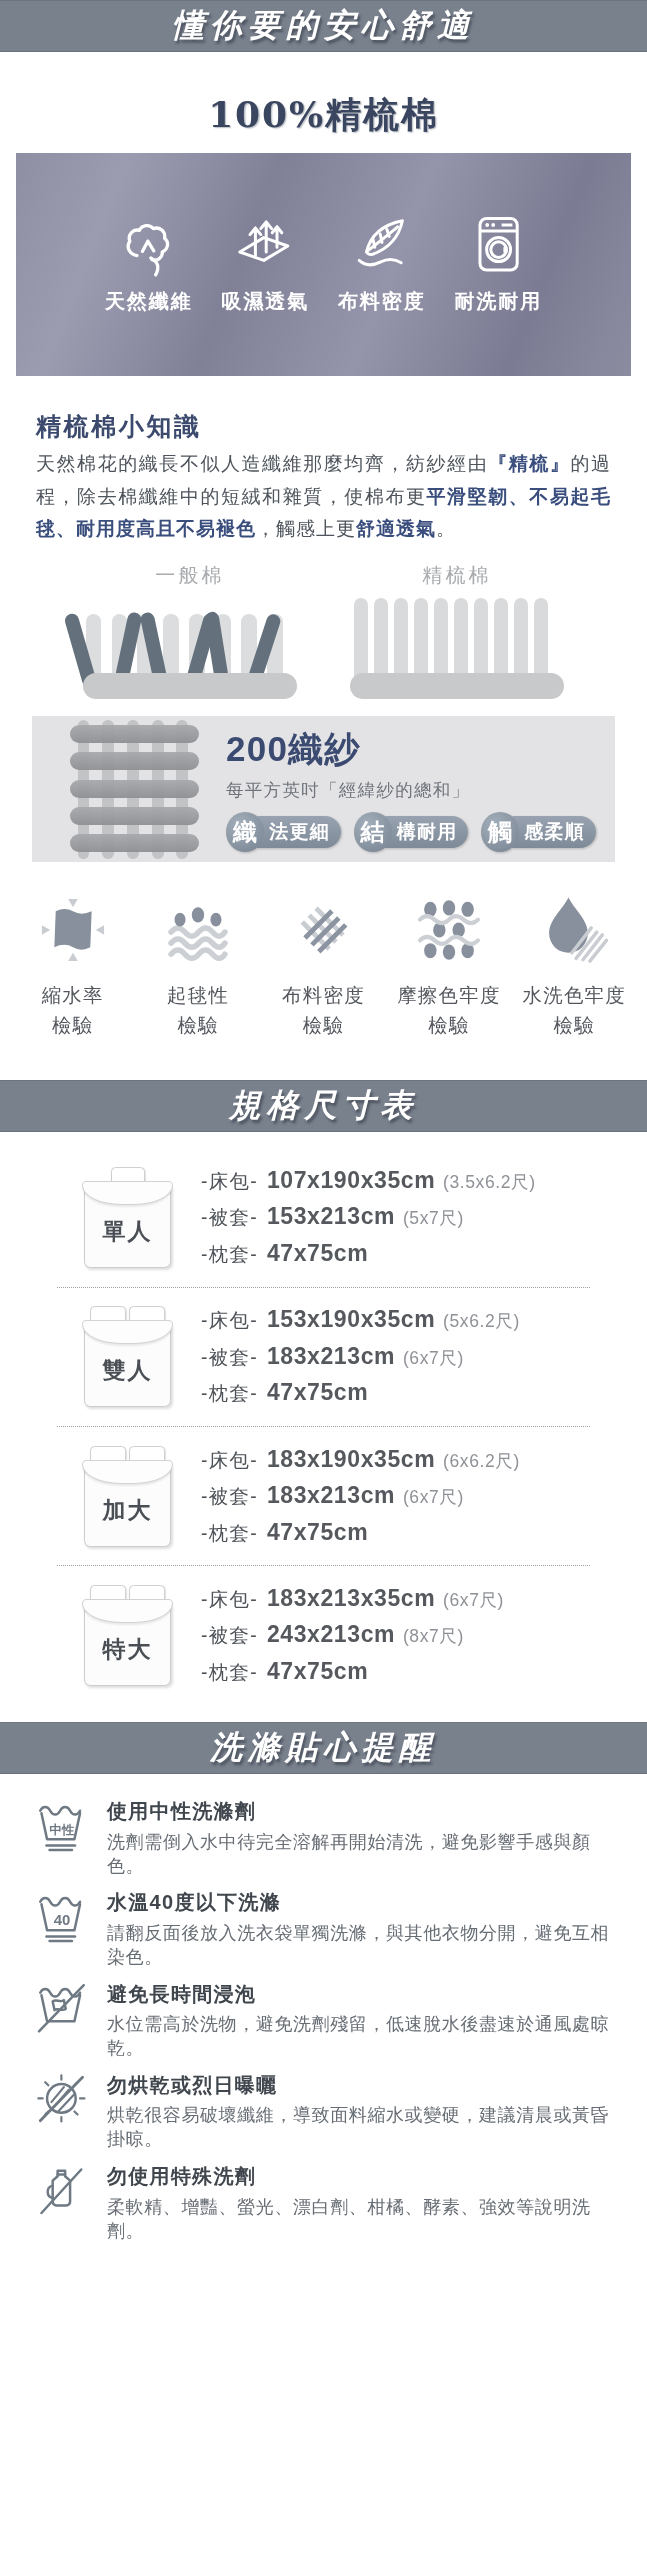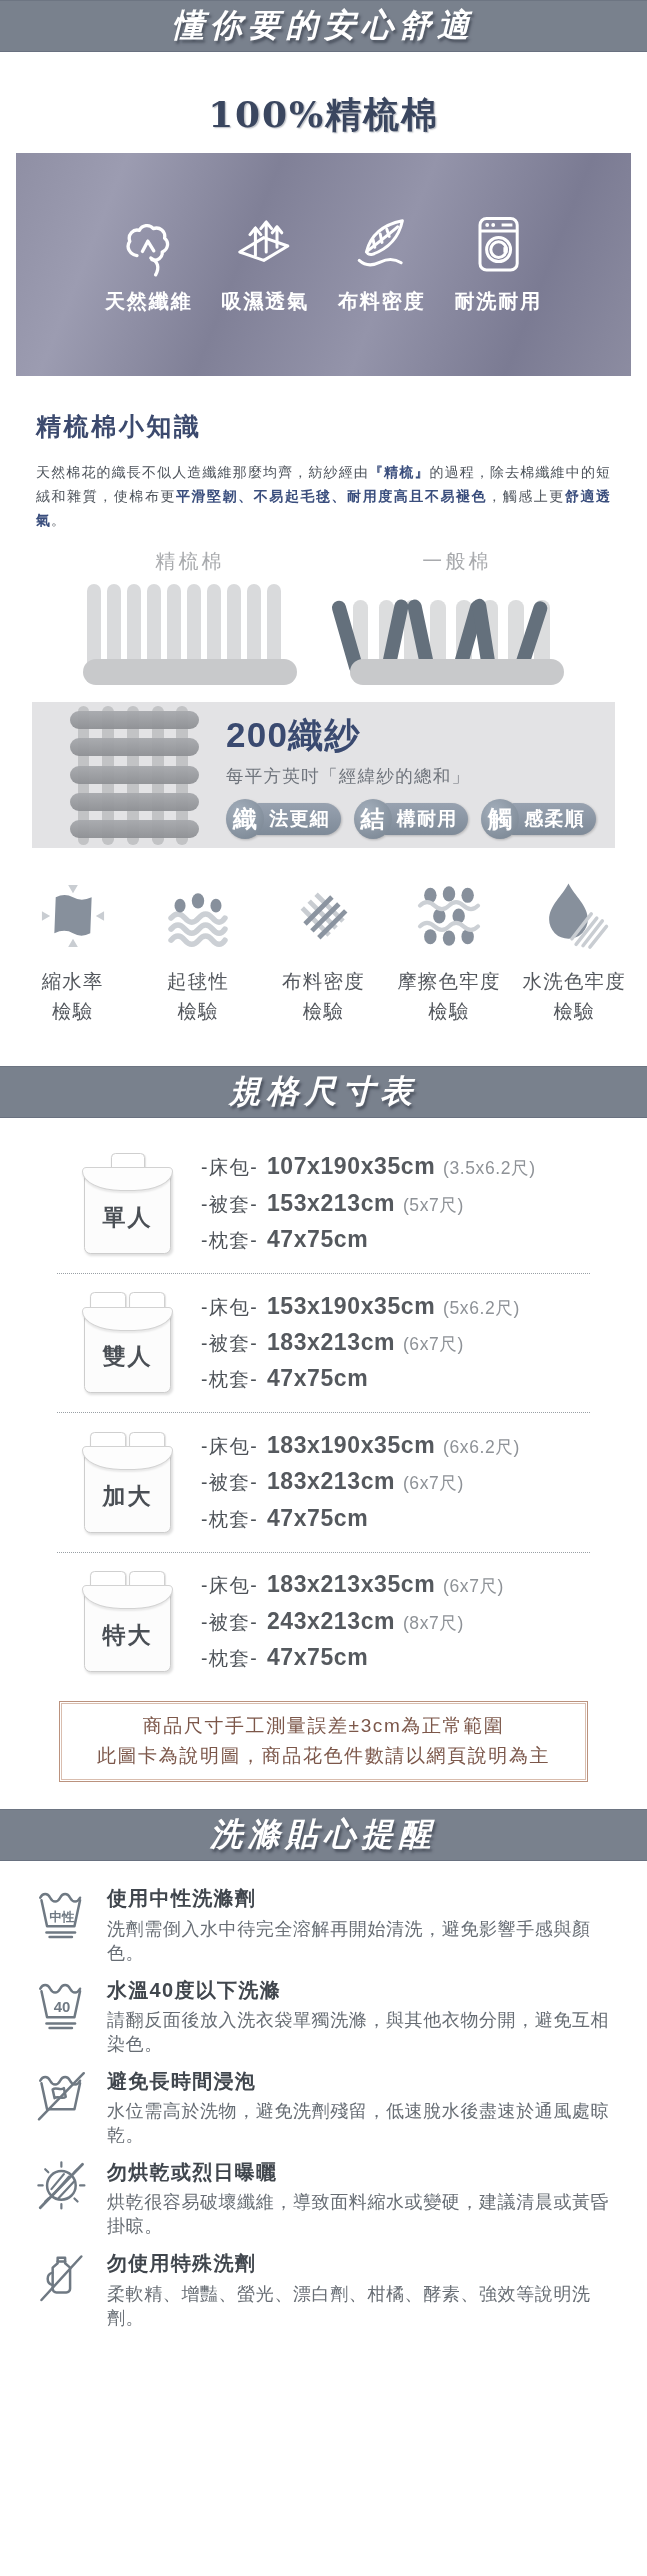--- a/index.html
+++ b/index.html
@@ -19,21 +19,21 @@
         background:linear-gradient(112deg,#8f8fa4 0%,#9c9cb1 16%,#808097 38%,#9494aa 60%,#7b7b93 82%,#8c8ca1 100%);
         display:flex;align-items:center;justify-content:center;gap:15.5px;}
   .feature{width:101px;display:flex;flex-direction:column;align-items:center;margin-top:-3.9px;}
   .f-icon{width:72px;height:72px;display:block;}
   .f-icon svg{width:100%;height:100%;display:block;}
   .f-label{margin-top:6.5px;font-weight:bold;font-size:20px;color:#ffffff;letter-spacing:1.9px;white-space:nowrap;}
 
   
   .knowledge{margin:34px 36px 0;}
   .k-title{font-size:25px;font-weight:bold;color:#3c4a6e;letter-spacing:2.6px;}
-  .k-para{margin-top:17px;font-size:14px;line-height:1.72;color:#4e545c;letter-spacing:1px;text-align:justify;}
+  .k-para{margin-top:5px;font-size:19px;line-height:1.72;color:#4e545c;letter-spacing:1px;text-align:justify;}
   .k-para b{color:#3a4e7d;font-weight:bold;}
 
   
   .compare{margin-top:15.5px;display:flex;justify-content:center;gap:53px;}
   .cmp{display:flex;flex-direction:column;align-items:center;}
   .cmp-label{font-size:20px;color:#a9abae;letter-spacing:3.2px;margin-bottom:6.5px;}
   .cmp-stage{position:relative;width:214px;height:104px;}
   .cmp-base{position:absolute;bottom:0;left:0;width:214px;height:26px;background:#c8c9cb;border-radius:13px;}
   .bar{position:absolute;border-radius:7.8px;}
   .bar.light{width:15.5px;height:72px;background:#dcddde;bottom:13px;}
@@ -165,52 +165,52 @@
       </div>
   </div>
 
   <div class="knowledge">
     <div class="k-title">精梳棉小知識</div>
     <div class="k-para" id="k-para"><span>天然棉花的織長不似人造纖維那麼均齊，紡紗經由</span><b>『精梳』</b><span>的過程，除去棉纖維中的短絨和雜質，使棉布更</span><b>平滑堅韌、不易起毛毬、耐用度高且不易褪色</b><span>，觸感上更</span><b>舒適透氣</b><span>。</span></div>
   </div>
 
   <div class="compare">
     <div class="cmp">
-      <div class="cmp-label">精梳棉</div>
-      <div class="cmp-stage" id="stage-right">
-          <div class="bar neat" style="left: 3.9px; z-index: 1;"></div>
-          <div class="bar neat" style="left: 24px; z-index: 1;"></div>
-          <div class="bar neat" style="left: 44px; z-index: 1;"></div>
-          <div class="bar neat" style="left: 64px; z-index: 1;"></div>
-          <div class="bar neat" style="left: 84px; z-index: 1;"></div>
-          <div class="bar neat" style="left: 104px; z-index: 1;"></div>
-          <div class="bar neat" style="left: 124px; z-index: 1;"></div>
-          <div class="bar neat" style="left: 144px; z-index: 1;"></div>
-          <div class="bar neat" style="left: 164px; z-index: 1;"></div>
-          <div class="bar neat" style="left: 184px; z-index: 1;"></div>
-          <div class="cmp-base" style="z-index: 3;"></div>
-        </div>
-    </div>
-    <div class="cmp">
       <div class="cmp-label">一般棉</div>
       <div class="cmp-stage" id="stage-left">
           <div class="bar light" style="left: 2.6px; z-index: 1;"></div>
           <div class="bar light" style="left: 28.5px; z-index: 1;"></div>
           <div class="bar light" style="left: 54px; z-index: 1;"></div>
           <div class="bar light" style="left: 80px; z-index: 1;"></div>
           <div class="bar light" style="left: 106px; z-index: 1;"></div>
           <div class="bar light" style="left: 132px; z-index: 1;"></div>
           <div class="bar light" style="left: 158px; z-index: 1;"></div>
           <div class="bar light" style="left: 184px; z-index: 1;"></div>
           <div class="bar dark" style="left: 1.3px; transform: rotate(-16deg); z-index: 2;"></div>
           <div class="bar dark" style="left: 30px; transform: rotate(12deg); z-index: 2;"></div>
           <div class="bar dark" style="left: 72px; transform: rotate(-12deg); z-index: 2;"></div>
           <div class="bar dark" style="left: 101px; transform: rotate(16deg); z-index: 2;"></div>
           <div class="bar dark" style="left: 133px; transform: rotate(-9deg); z-index: 2;"></div>
           <div class="bar dark" style="left: 162px; transform: rotate(18deg); z-index: 2;"></div>
+          <div class="cmp-base" style="z-index: 3;"></div>
+        </div>
+    </div>
+    <div class="cmp">
+      <div class="cmp-label">精梳棉</div>
+      <div class="cmp-stage" id="stage-right">
+          <div class="bar neat" style="left: 3.9px; z-index: 1;"></div>
+          <div class="bar neat" style="left: 24px; z-index: 1;"></div>
+          <div class="bar neat" style="left: 44px; z-index: 1;"></div>
+          <div class="bar neat" style="left: 64px; z-index: 1;"></div>
+          <div class="bar neat" style="left: 84px; z-index: 1;"></div>
+          <div class="bar neat" style="left: 104px; z-index: 1;"></div>
+          <div class="bar neat" style="left: 124px; z-index: 1;"></div>
+          <div class="bar neat" style="left: 144px; z-index: 1;"></div>
+          <div class="bar neat" style="left: 164px; z-index: 1;"></div>
+          <div class="bar neat" style="left: 184px; z-index: 1;"></div>
           <div class="cmp-base" style="z-index: 3;"></div>
         </div>
     </div>
   </div>
 
   <div class="thread">
     <div class="weave" id="weave">
         <div class="wv" style="left: 7.8px;"></div>
         <div class="wv" style="left: 32px;"></div>
         <div class="wv" style="left: 57px;"></div>
@@ -457,24 +457,20 @@
   </div>
           <div class="size-row">
     <span class="size-key">-枕套-</span>
     <span class="size-val">47x75cm</span>
     <span class="size-note"></span>
   </div>
         </div>
   </div>
     </div>
 
-  <div class="note-box">
-    <div>商品尺寸手工測量誤差±3cm為正常範圍</div>
-    <div>此圖卡為說明圖，商品花色件數請以網頁說明為主</div>
-  </div>
 
   <div class="banner wash-banner">
     <span class="banner-text">洗滌貼心提醒</span>
   </div>
 
   <div class="wash" id="wash">
       <div class="wash-item">
     <span class="w-icon">
           <svg viewBox="0 0 90 90" fill="none" stroke="#6f7983" stroke-width="4" stroke-linecap="round" stroke-linejoin="round">
     <path d="M10 22c4-8 12-8 16 0s12 8 16 0 12-8 16 0 12 8 16 0"></path>

